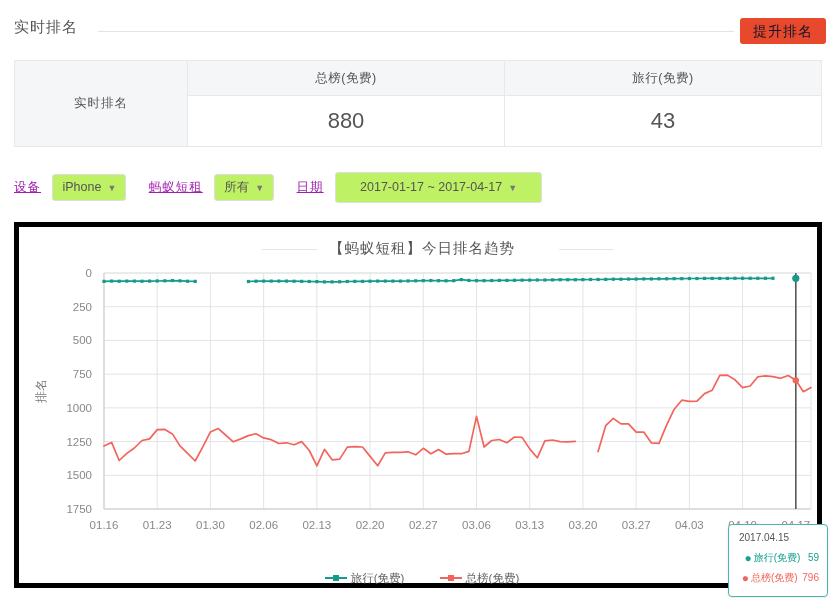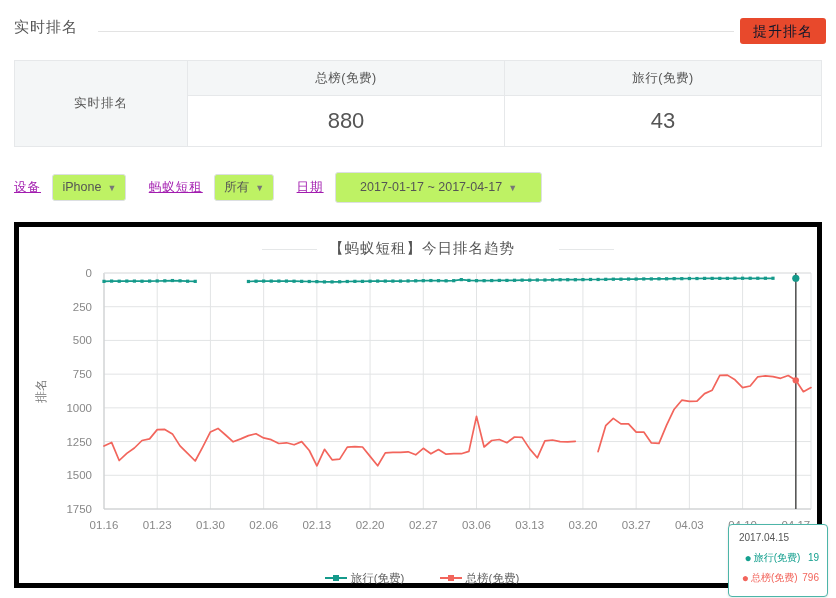--- a/index.html
+++ b/index.html
@@ -295,21 +295,21 @@
         <path d="M85.0 185.0 L92.6 181.4 L100.2 199.5 L107.8 192.4 L115.4 187.0 L123.0 179.5 L130.6 177.9 L138.2 168.6 L145.8 168.4 L153.4 172.9 L161.0 184.9 L168.6 192.3 L176.2 200.0 L183.8 185.8 L191.4 170.9 L199.0 167.4 L206.6 174.0 L214.2 180.8 L221.8 177.9 L229.4 174.6 L237.0 172.7 L244.6 176.9 L252.2 178.7 L259.8 182.5 L267.5 181.8 L275.1 183.8 L282.7 180.6 L290.3 189.5 L297.9 204.8 L305.5 188.3 L313.1 198.8 L320.7 198.1 L328.3 186.1 L335.9 185.7 L343.5 186.0 L351.1 195.4 L358.7 204.8 L366.3 191.9 L373.9 191.4 L381.5 191.4 L389.1 190.8 L396.7 193.8 L404.3 187.3 L411.9 192.8 L419.5 188.5 L427.1 193.2 L434.7 192.7 L442.3 192.7 L449.9 190.4 L457.5 155.4 L465.1 186.0 L472.7 179.5 L480.3 178.5 L487.9 181.7 L495.5 176.0 L503.1 176.4 L510.7 187.9 L518.3 196.8 L525.9 179.8 L533.5 179.0 L541.1 180.6 L548.7 180.8 L556.3 180.3" fill="none" stroke="#f2655c" stroke-width="1.7" stroke-linejoin="round" stroke-linecap="round"></path>
         <path d="M579.1 190.6 L586.7 164.7 L594.3 157.4 L601.9 162.9 L609.5 162.8 L617.2 171.1 L624.8 171.0 L632.4 181.9 L640.0 182.3 L647.6 164.1 L655.2 148.2 L662.8 139.2 L670.4 140.4 L678.0 140.1 L685.6 132.6 L693.2 129.2 L700.8 114.4 L708.4 114.1 L716.0 118.8 L723.6 126.6 L731.2 125.0 L738.8 115.8 L746.4 114.8 L754.0 115.6 L761.6 117.3 L769.2 114.5 L776.8 119.3 L784.4 130.7 L792.0 126.6" fill="none" stroke="#f2655c" stroke-width="1.7" stroke-linejoin="round" stroke-linecap="round"></path>
         <line x1="776.7956989247311" y1="12" x2="776.7956989247311" y2="248" stroke="#595959" stroke-width="1.6"></line>
         <circle cx="776.7956989247311" cy="17.259428571428572" r="3.6" fill="#159a8b"></circle>
         <circle cx="776.7956989247311" cy="119.34628571428571" r="3.2" fill="#f2655c"></circle>
       </svg>
 
     <div class="tooltip">
       <div class="tt-date">2017.04.15</div>
       <div class="tt-row tt-teal">
-        <span class="tt-dot">●</span><span>旅行(免费)</span><span class="tt-val">19</span>
+        <span class="tt-dot">●</span><span>旅行(免费)</span><span class="tt-val">59</span>
       </div>
       <div class="tt-row tt-red">
         <span class="tt-dot">●</span><span>总榜(免费)</span><span class="tt-val">796</span>
       </div>
     </div>
 
     <div class="legend">
       <span class="lg-item">
         <svg class="lg-mark" viewBox="0 0 22 10">
           <line x1="0" y1="5" x2="22" y2="5" stroke="#159a8b" stroke-width="2"></line>

